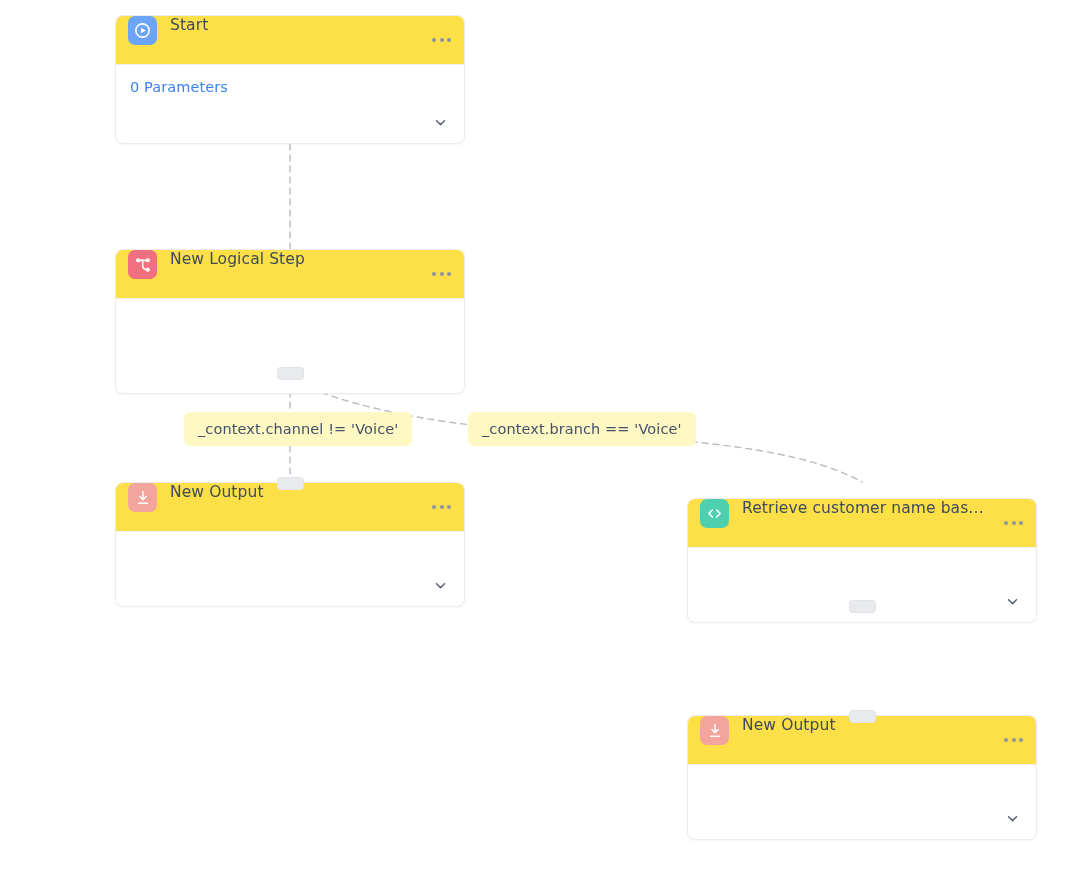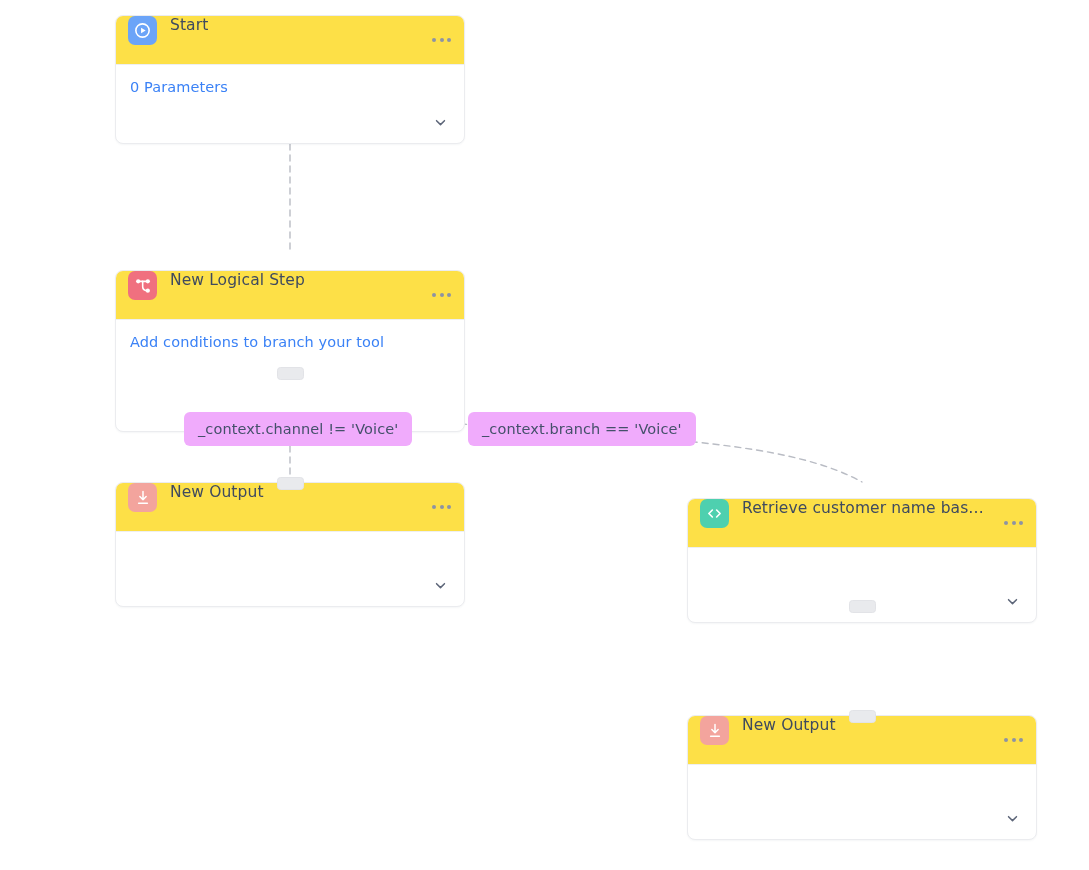--- a/index.html
+++ b/index.html
@@ -114,21 +114,21 @@
     background: #e9eaed;
     border: 1px solid #e2e3e7;
     box-sizing: border-box;
     z-index: 5;
   }
 
   
   .edge-label {
     position: absolute;
     z-index: 4;
-    background: #f0abfc;
+    background: #fef9c3;
     border-radius: 6px;
     padding: 9px 14px;
     font-size: 14.5px;
     color: #44506a;
     white-space: nowrap;
     letter-spacing: 0.1px;
     box-sizing: border-box;
   }
 </style>
 </head>
@@ -162,41 +162,38 @@
         </div>
         <div class="node-body">
           <div class="node-body-text">0 Parameters</div>
           <div class="node-chevron">
             <svg width="17" height="17" viewBox="0 0 24 24">
               <path d="M6.4 9.4 L12 15 L17.6 9.4" stroke="#5d6679" stroke-width="2.1" fill="none" stroke-linecap="round" stroke-linejoin="round"></path>
             </svg>
           </div>
         </div>
       </div>
-      <div class="node" style="left: 115px; top: 249px; width: 350px; height: 162px; margin-top: 21px;">
+      <div class="node" style="left: 115px; top: 249px; width: 350px; height: 145px;">
         <div class="node-header">
           <div class="node-icon" style="background: rgb(240, 112, 127);">
             <svg width="20" height="20" viewBox="0 0 24 24">
               <circle cx="6.2" cy="6.4" r="2.5" fill="#ffffff"></circle>
               <circle cx="17.8" cy="6.4" r="2.5" fill="#ffffff"></circle>
               <circle cx="17.8" cy="17.6" r="2.5" fill="#ffffff"></circle>
               <path d="M6.2 6.4 H17.8" stroke="#ffffff" stroke-width="1.9" fill="none" stroke-linecap="round"></path>
               <path d="M11.6 6.4 V12.6 C11.6 15.6 14 17.6 17.8 17.6" stroke="#ffffff" stroke-width="1.9" fill="none" stroke-linecap="round"></path>
             </svg>
           </div>
           <div class="node-title">New Logical Step</div>
           <div class="node-menu">
             <i></i>
             <i></i>
             <i></i>
           </div>
         </div>
-        <div class="node-body">
-          <div class="node-body-text">Add conditions to branch your tool</div>
-        </div>
       </div>
       <div class="node" style="left: 115px; top: 482px; width: 350px; height: 125px;">
         <div class="node-header">
           <div class="node-icon" style="background: rgb(243, 164, 157);">
             <svg width="18" height="18" viewBox="0 0 24 24">
               <path d="M12 3.4 V14.3 M12 14.3 L7.8 10.1 M12 14.3 L16.2 10.1" stroke="#ffffff" stroke-width="2" fill="none" stroke-linecap="round" stroke-linejoin="round"></path>
               <path d="M6.2 18.9 H17.8" stroke="#ffffff" stroke-width="2" stroke-linecap="round"></path>
             </svg>
           </div>
           <div class="node-title">New Output</div>

